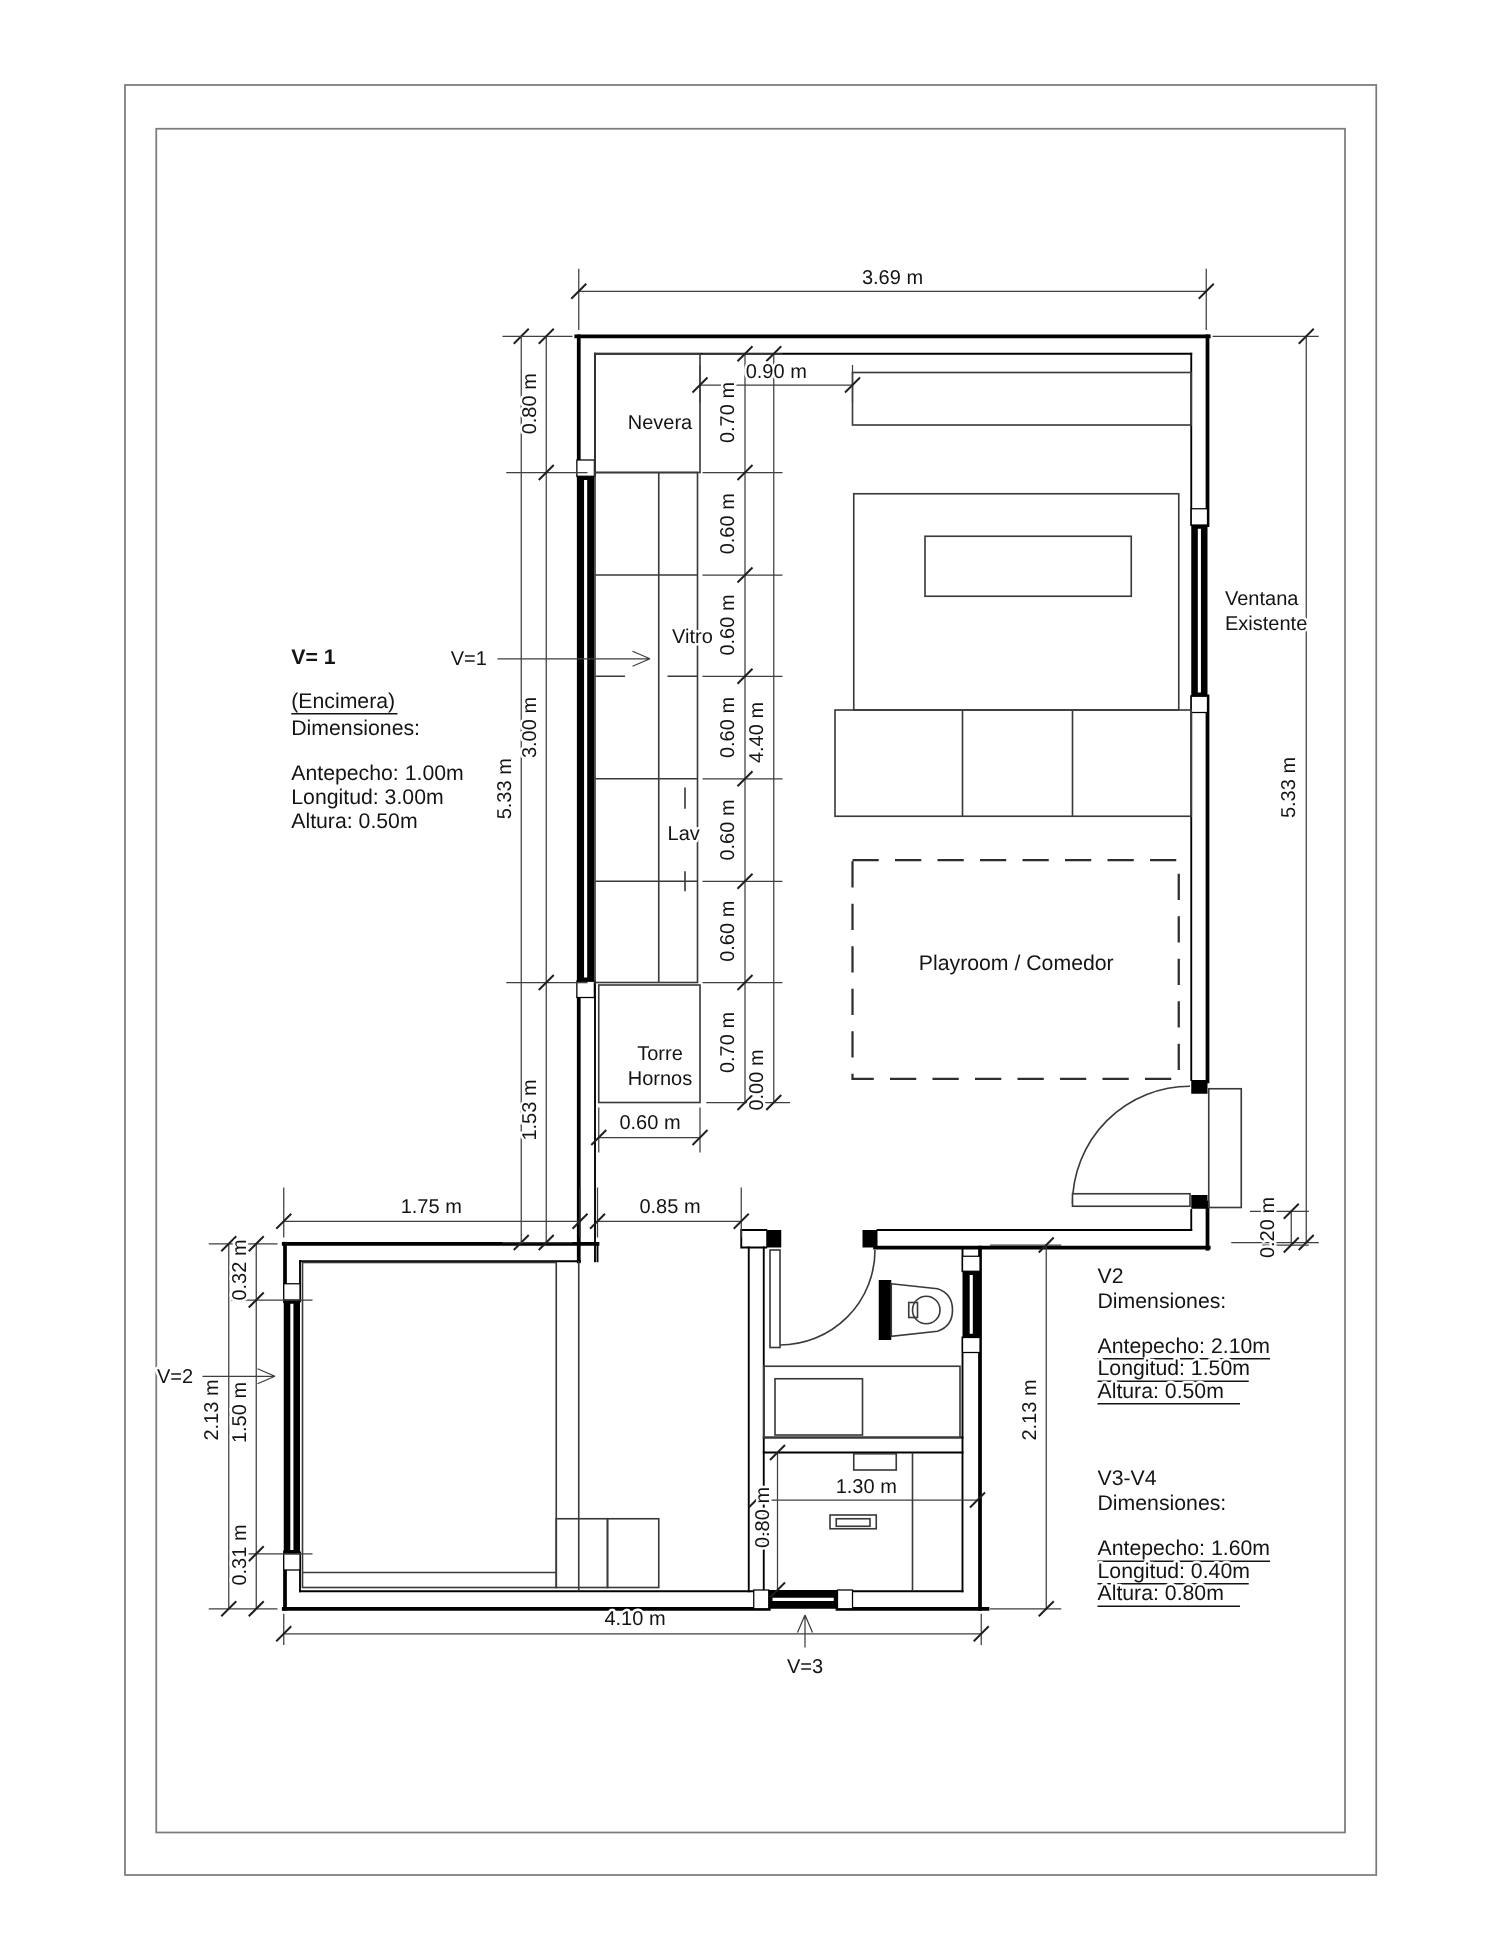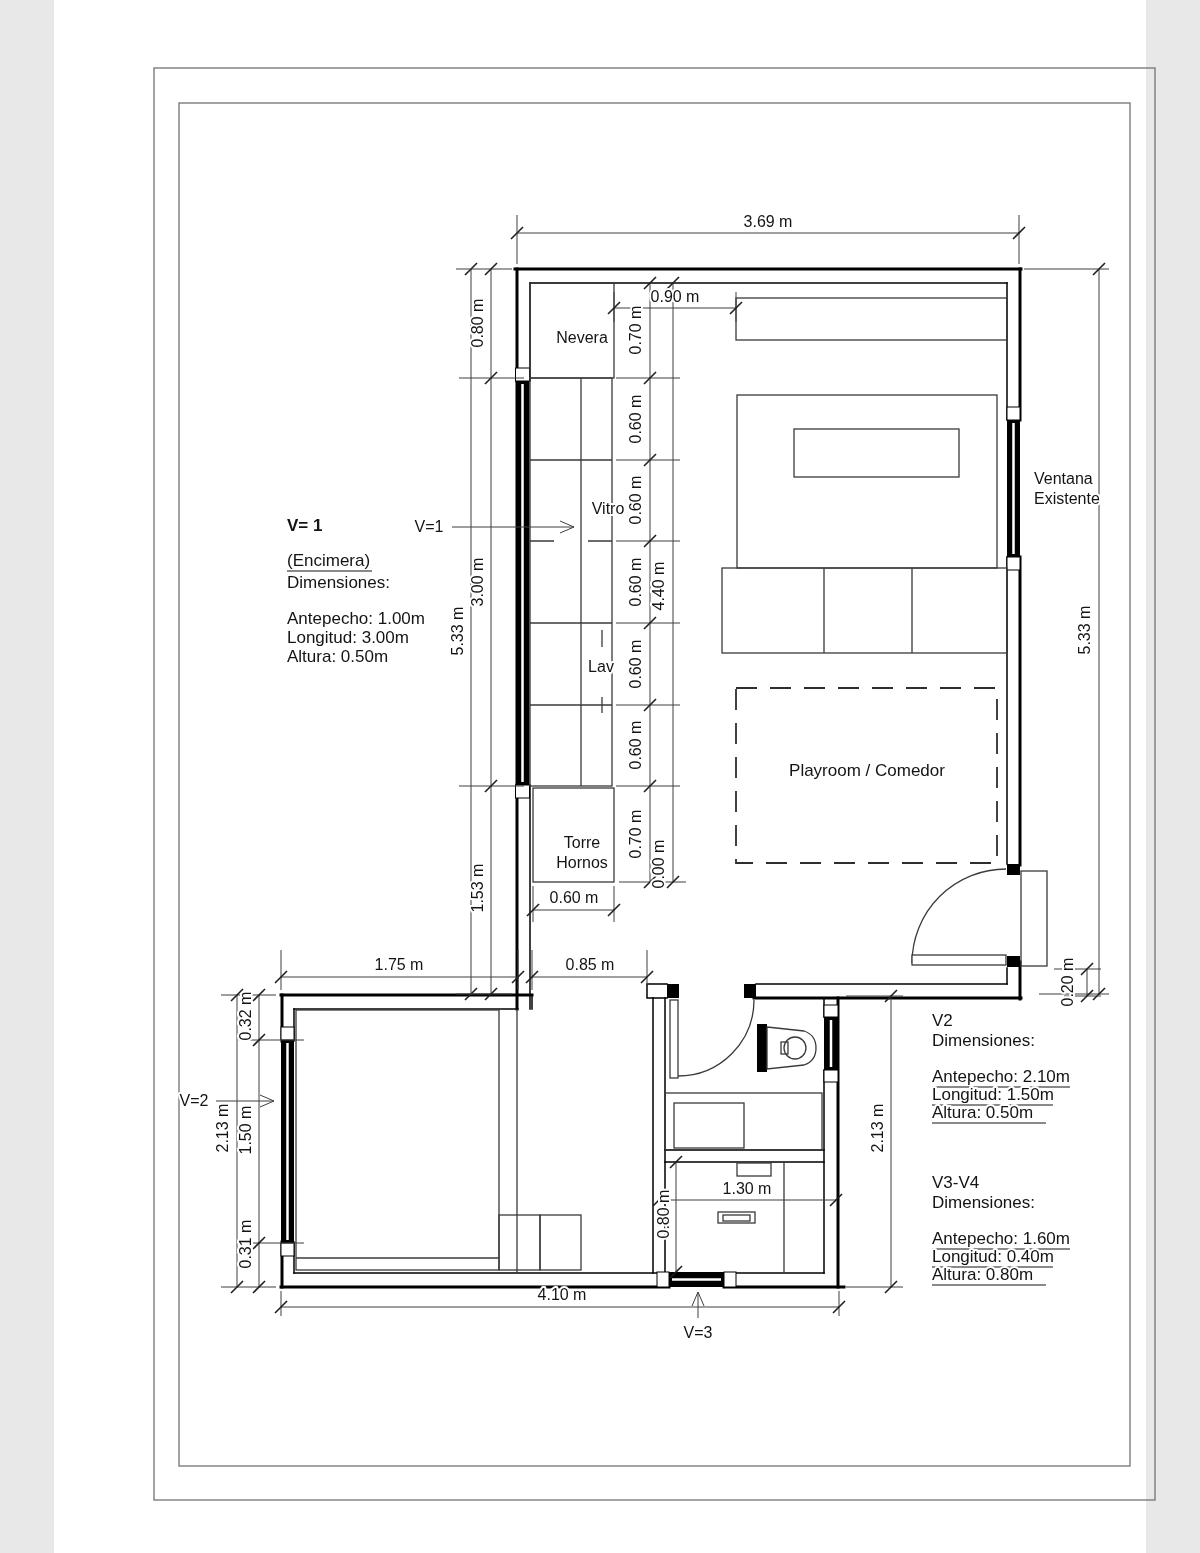--- a/index.html
+++ b/index.html
@@ -1,16 +1,16 @@
 <!DOCTYPE html>
 <html><head>
 <meta charset="utf-8">
 <style>
   html,body{margin:0;padding:0;background:#e8e8e8}
-  .sheet{position:relative;width:1092px;height:1553px;background:#ffffff;margin:0 auto;font-family:"Liberation Sans",sans-serif}
+  .sheet{position:relative;width:1200px;height:1553px;background:#ffffff;margin:0 auto;font-family:"Liberation Sans",sans-serif}
   svg{position:absolute;left:0;top:0}
   .border{stroke:#7c7c7c;stroke-width:1.4;fill:none}
   .w3{stroke:#000;stroke-width:3;fill:none;stroke-linecap:square}
   .w15{stroke:#000;stroke-width:1.5;fill:none;stroke-linecap:square}
   .furn{stroke:#3a3a3a;stroke-width:1.3;fill:none}
   .furnw{stroke:#3a3a3a;stroke-width:1.3;fill:#fff}
   .dim{stroke:#3f3f3f;stroke-width:1;fill:none}
   .tick{stroke:#1f1f1f;stroke-width:1.6}
   .dash{stroke:#2e2e2e;stroke-width:1.8;fill:none;stroke-dasharray:21 13}
   .win{fill:#000;stroke:none}

